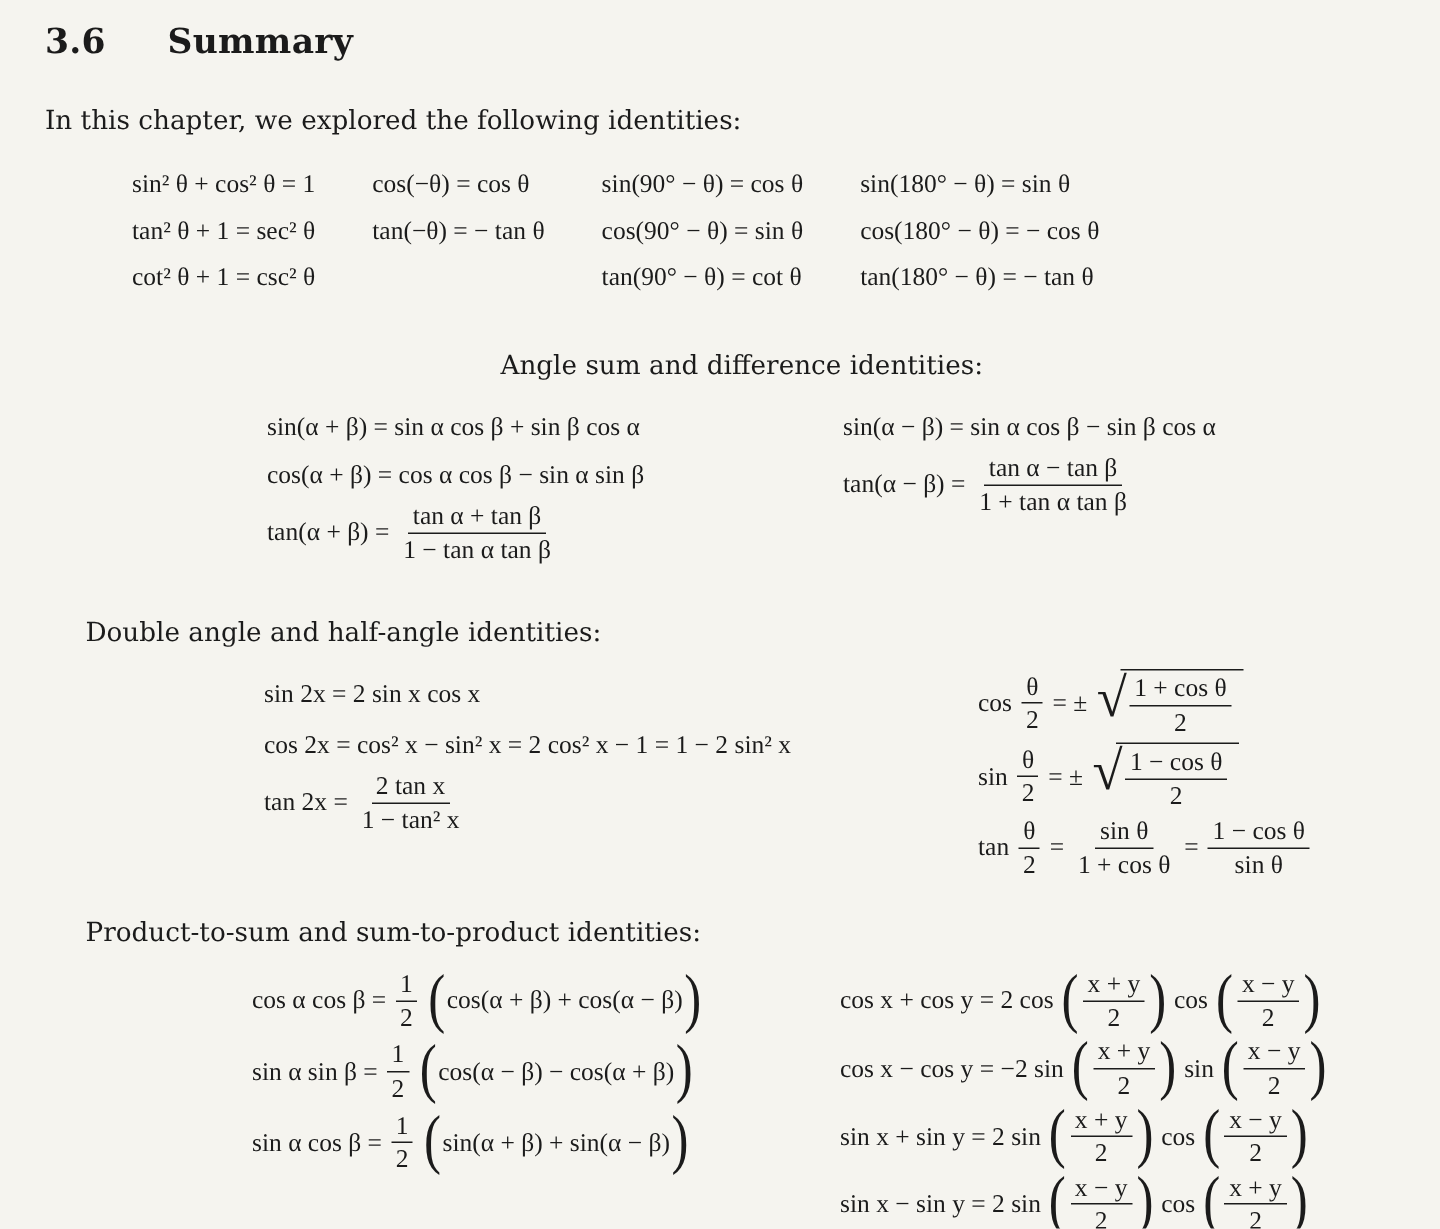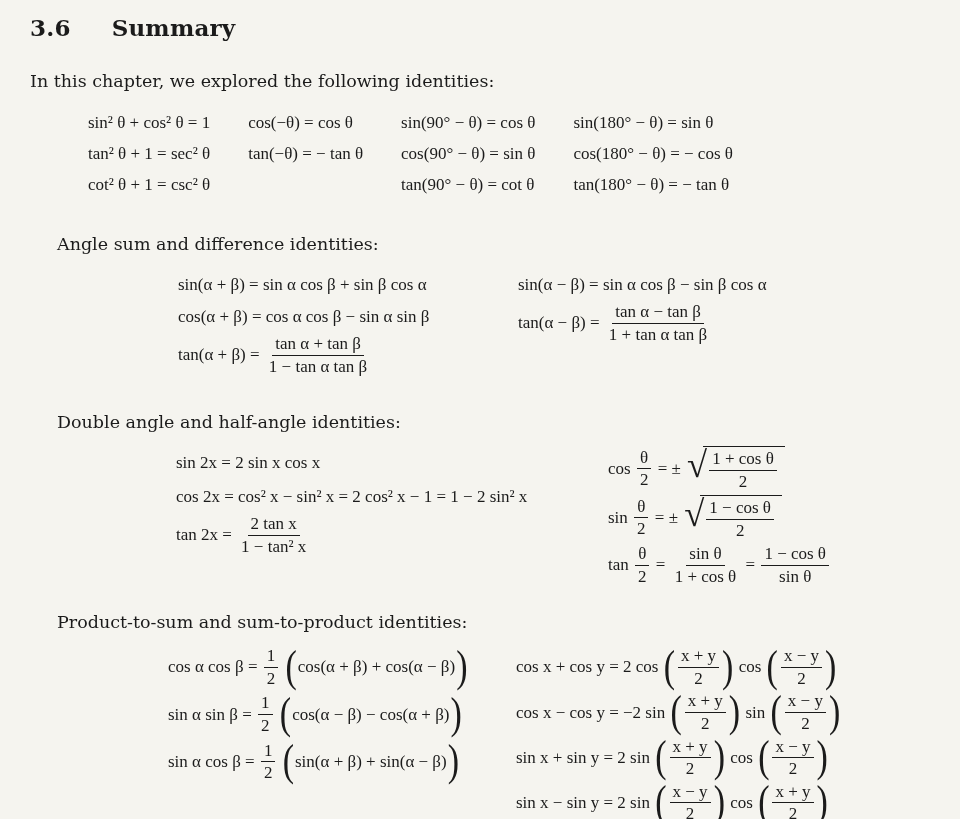--- a/index.html
+++ b/index.html
@@ -17,25 +17,25 @@
   .intro { margin: 30px 0 0 0; font-size: 17.5px; }
 
   
   .mathfont { font-family: "Liberation Serif", "DejaVu Serif", serif; font-size: 17px; }
 
   .basic-grid { display: flex; margin-top: 16px; padding-left: 58px; gap: 38px; }
   .basic-col { text-align: left; }
   .id-line { line-height: 31px; white-space: pre; }
 
   .sec-heading { font-size: 17.5px; margin-left: 27px; }
-  .sec-heading.angle   { margin-top: 34px; }
+  .sec-heading.angle   { margin-top: 34px; text-align: center; }
   .sec-heading.double  { margin-top: 34px; }
   .sec-heading.product { margin-top: 22px; }
 
-  .two-col { display: flex; }
+  .two-col { display: flex; gap: 44px; }
   .eq-col { flex: none; }
 
   .eq-row { display: flex; align-items: center; white-space: pre; min-height: 30px; }
   .mtext { white-space: pre; }
 
   .frac { display: inline-flex; flex-direction: column; align-items: center; margin: 0 2px; line-height: 1.15; text-align: center; }
   .frac .num { padding: 0 3px 1px 3px; border-bottom: 1.3px solid #1b1b1b; white-space: pre; }
   .frac .den { padding: 1px 3px 0 3px; white-space: pre; }
 
   .sqrt { display: inline-flex; align-items: center; margin-left: 2px; }

